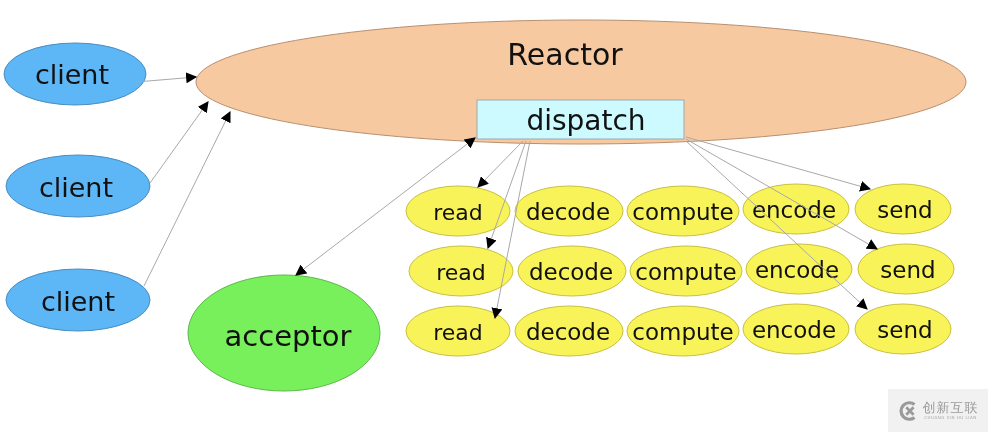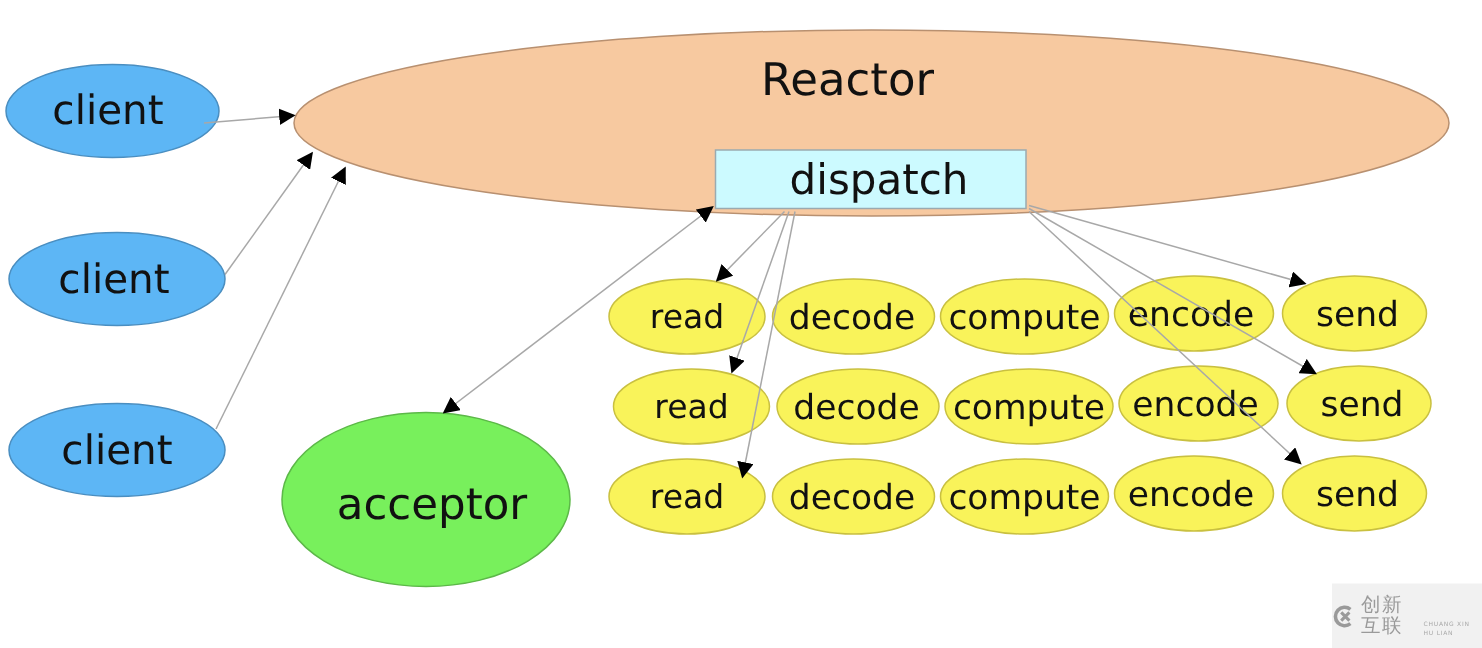--- a/index.html
+++ b/index.html
@@ -6,21 +6,21 @@
   body { width: 988px; height: 432px; overflow: hidden; position: relative; font-family: "DejaVu Sans", sans-serif; }
   #diagram { position: absolute; left: 0; top: 0; width: 988px; height: 432px; }
   .node-text { font-family: "DejaVu Sans", sans-serif; fill: #111111; dominant-baseline: central; text-anchor: middle; }
   .edge { stroke: #a8a8a8; stroke-width: 1; fill: none; }
   .arrowhead { fill: #000000; }
   .watermark {
     position: absolute; left: 888px; top: 389px; width: 100px; height: 43px;
     background: #f1f1f1; display: flex; align-items: center; justify-content: center;
   }
   .wm-logo { width: 22px; height: 22px; margin-right: 3px; }
-  .wm-text { display: flex; flex-direction: row; align-items: flex-end; }
+  .wm-text { display: flex; flex-direction: column; align-items: center; }
   .wm-cn { font-family: "DejaVu Sans", sans-serif; font-size: 13px; color: #9a9a9a; letter-spacing: 1px; line-height: 14px; }
   .wm-en { font-family: "DejaVu Sans", sans-serif; font-size: 4px; color: #a8a8a8; letter-spacing: 0.5px; line-height: 6px; }
 </style>
 </head>
 <body>
 
 <svg id="diagram" width="988" height="432" viewBox="0 0 988 432" xmlns="http://www.w3.org/2000/svg">
   <defs>
     <marker id="arrow" viewBox="0 0 10 10" refX="9" refY="5" markerWidth="11" markerHeight="11" orient="auto-start-reverse" markerUnits="userSpaceOnUse">
       <path d="M0,0 L10,5 L0,10 z" class="arrowhead" fill="#000000"></path>

